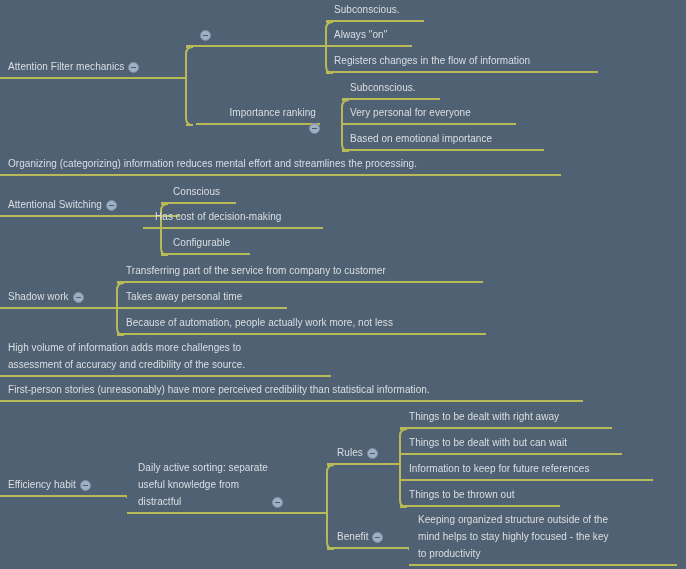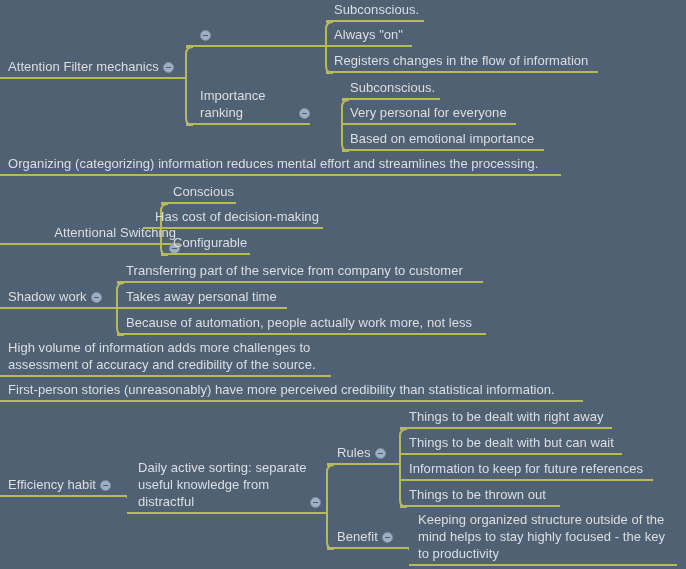--- a/index.html
+++ b/index.html
@@ -28,21 +28,21 @@
   }
   .node {
     position: absolute;
     box-sizing: border-box;
     border-bottom: 2px solid #b8ba58;
     display: flex;
     align-items: flex-end;
   }
   .node .label {
     color: #dcdfe3;
-    font-size: 13px;
+    font-size: 10px;
     line-height: 17px;
     white-space: pre-line;
     padding: 0 0 2px 0;
     letter-spacing: 0.05px;
   }
   .node.has-toggle .label {
     padding-right: 4px;
   }
   .toggle {
     width: 11px;
@@ -120,37 +120,37 @@
       </div>
       <div class="node" style="left: 326px; top: 1px; width: 98px; height: 21px; padding-left: 8px;">
         <span class="label">Subconscious.</span>
       </div>
       <div class="node" style="left: 326px; top: 26px; width: 86px; height: 21px; padding-left: 8px;">
         <span class="label">Always "on"</span>
       </div>
       <div class="node" style="left: 326px; top: 52px; width: 272px; height: 21px; padding-left: 8px;">
         <span class="label">Registers changes in the flow of information</span>
       </div>
-      <div class="node has-toggle" style="left: 186px; top: 104px; width: 124px; height: 21px; padding-left: 14px;">
+      <div class="node has-toggle" style="left: 196px; top: 104px; width: 124px; height: 21px; padding-left: 14px; flex-direction: column;">
         <span class="label">Importance ranking</span>
         <span class="toggle"></span>
       </div>
       <div class="node" style="left: 342px; top: 79px; width: 98px; height: 21px; padding-left: 8px;">
         <span class="label">Subconscious.</span>
       </div>
       <div class="node" style="left: 342px; top: 104px; width: 174px; height: 21px; padding-left: 8px;">
         <span class="label">Very personal for everyone</span>
       </div>
       <div class="node" style="left: 342px; top: 130px; width: 202px; height: 21px; padding-left: 8px;">
         <span class="label">Based on emotional importance</span>
       </div>
       <div class="node" style="left: 0px; top: 155px; width: 561px; height: 21px; padding-left: 8px;">
         <span class="label">Organizing (categorizing) information reduces mental effort and streamlines the processing.</span>
       </div>
-      <div class="node has-toggle" style="left: 0px; top: 224px; width: 180px; height: 21px; padding-left: 8px; flex-direction: column;">
+      <div class="node has-toggle" style="left: 0px; top: 196px; width: 180px; height: 21px; padding-left: 8px;">
         <span class="label">Attentional Switching</span>
         <span class="toggle"></span>
       </div>
       <div class="node" style="left: 161px; top: 183px; width: 75px; height: 21px; padding-left: 12px;">
         <span class="label">Conscious</span>
       </div>
       <div class="node" style="left: 143px; top: 208px; width: 180px; height: 21px; padding-left: 12px;">
         <span class="label">Has cost of decision-making</span>
       </div>
       <div class="node" style="left: 161px; top: 234px; width: 89px; height: 21px; padding-left: 12px;">

